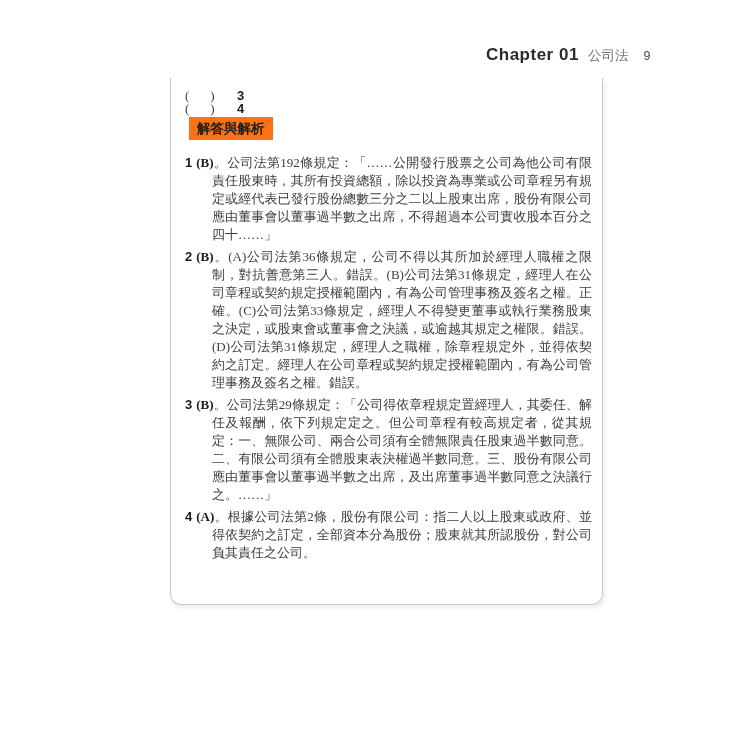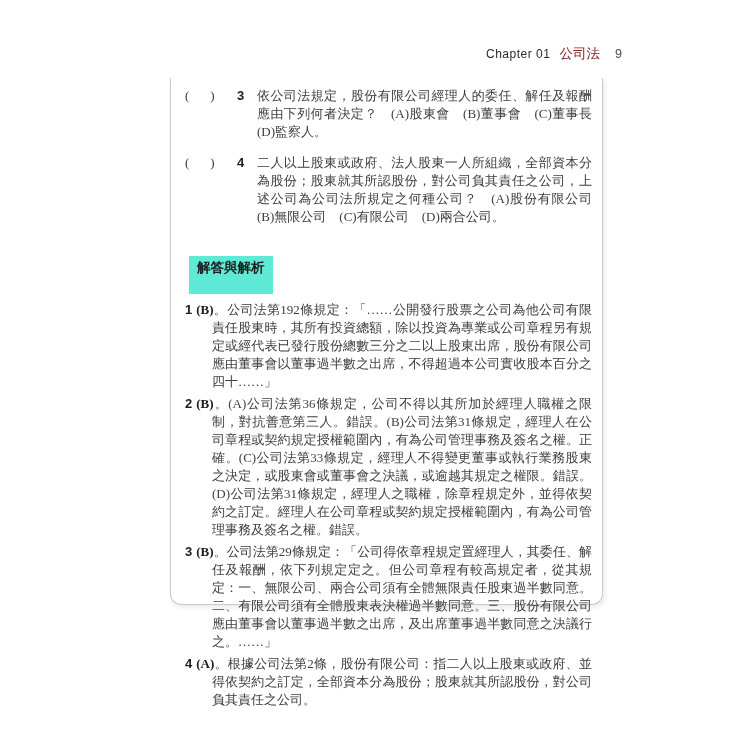--- a/index.html
+++ b/index.html
@@ -16,28 +16,28 @@
   .page-header {
     position: absolute;
     top: 45px;
     left: 486px;
     display: flex;
     align-items: baseline;
     white-space: nowrap;
   }
   .chapter-label {
     font-family: "Liberation Sans", "DejaVu Sans", sans-serif;
-    font-weight: normal;
-    font-size: 12px;
+    font-weight: bold;
+    font-size: 17px;
     letter-spacing: 0.5px;
     color: #2b2b2b;
   }
   .chapter-title {
     font-size: 13.5px;
-    color: #7f1d1d;
+    color: #737373;
     margin-left: 9px;
   }
   .page-number {
     font-family: "Liberation Sans", "DejaVu Sans", sans-serif;
     font-size: 12.5px;
     color: #4a4a4a;
     margin-left: 15px;
   }
 
   
@@ -81,29 +81,29 @@
     color: #1c1c1c;
   }
   .q-text {
     text-align: justify;
     text-justify: inter-character;
   }
 
   
   .sol-heading {
     display: inline-block;
-    background: #5eead4;
+    background: #f97316;
     color: #1c1c1c;
     font-weight: bold;
     font-size: 13.5px;
     line-height: 1;
-    padding: 5px 8px 19px 8px;
+    padding: 5px 8px 4px 8px;
     margin-top: 17px;
     margin-left: 4px;
-    margin-bottom: 7px;
+    margin-bottom: 14px;
   }
   .sol-list { }
   .sol-item {
     padding-left: 27px;
     text-indent: -27px;
     font-size: 13px;
     line-height: 18px;
     text-align: justify;
     text-justify: inter-character;
     margin-bottom: 4px;
@@ -126,27 +126,25 @@
   <span class="chapter-label">Chapter 01</span>
   <span class="chapter-title">公司法</span>
   <span class="page-number">9</span>
 </div>
 
 <div class="content-box">
 
   <div class="question">
     <span class="ans-space">(　)</span>
     <span class="q-num">3</span>
-    <p class="q-text">依公司法規定，股份有限公司經理人的委任、解任及報酬應由下列何者決定？　(A)股東會　(B)董事會　(C)董事長　(D)監察人。</p>
   </div>
 
   <div class="question">
     <span class="ans-space">(　)</span>
     <span class="q-num">4</span>
-    <p class="q-text">二人以上股東或政府、法人股東一人所組織，全部資本分為股份；股東就其所認股份，對公司負其責任之公司，上述公司為公司法所規定之何種公司？　(A)股份有限公司　(B)無限公司　(C)有限公司　(D)兩合公司。</p>
   </div>
 
   <div class="sol-heading">解答與解析</div>
 
   <div class="sol-list">
 
     <div class="sol-item"><span class="sol-num">1</span><span class="sol-ans">(B)</span><span class="sol-text">。公司法第192條規定：「……公開發行股票之公司為他公司有限責任股東時，其所有投資總額，除以投資為專業或公司章程另有規定或經代表已發行股份總數三分之二以上股東出席，股份有限公司應由董事會以董事過半數之出席，不得超過本公司實收股本百分之四十……」</span></div>
 
     <div class="sol-item"><span class="sol-num">2</span><span class="sol-ans">(B)</span><span class="sol-text">。(A)公司法第36條規定，公司不得以其所加於經理人職權之限制，對抗善意第三人。錯誤。(B)公司法第31條規定，經理人在公司章程或契約規定授權範圍內，有為公司管理事務及簽名之權。正確。(C)公司法第33條規定，經理人不得變更董事或執行業務股東之決定，或股東會或董事會之決議，或逾越其規定之權限。錯誤。(D)公司法第31條規定，經理人之職權，除章程規定外，並得依契約之訂定。經理人在公司章程或契約規定授權範圍內，有為公司管理事務及簽名之權。錯誤。</span></div>
 

